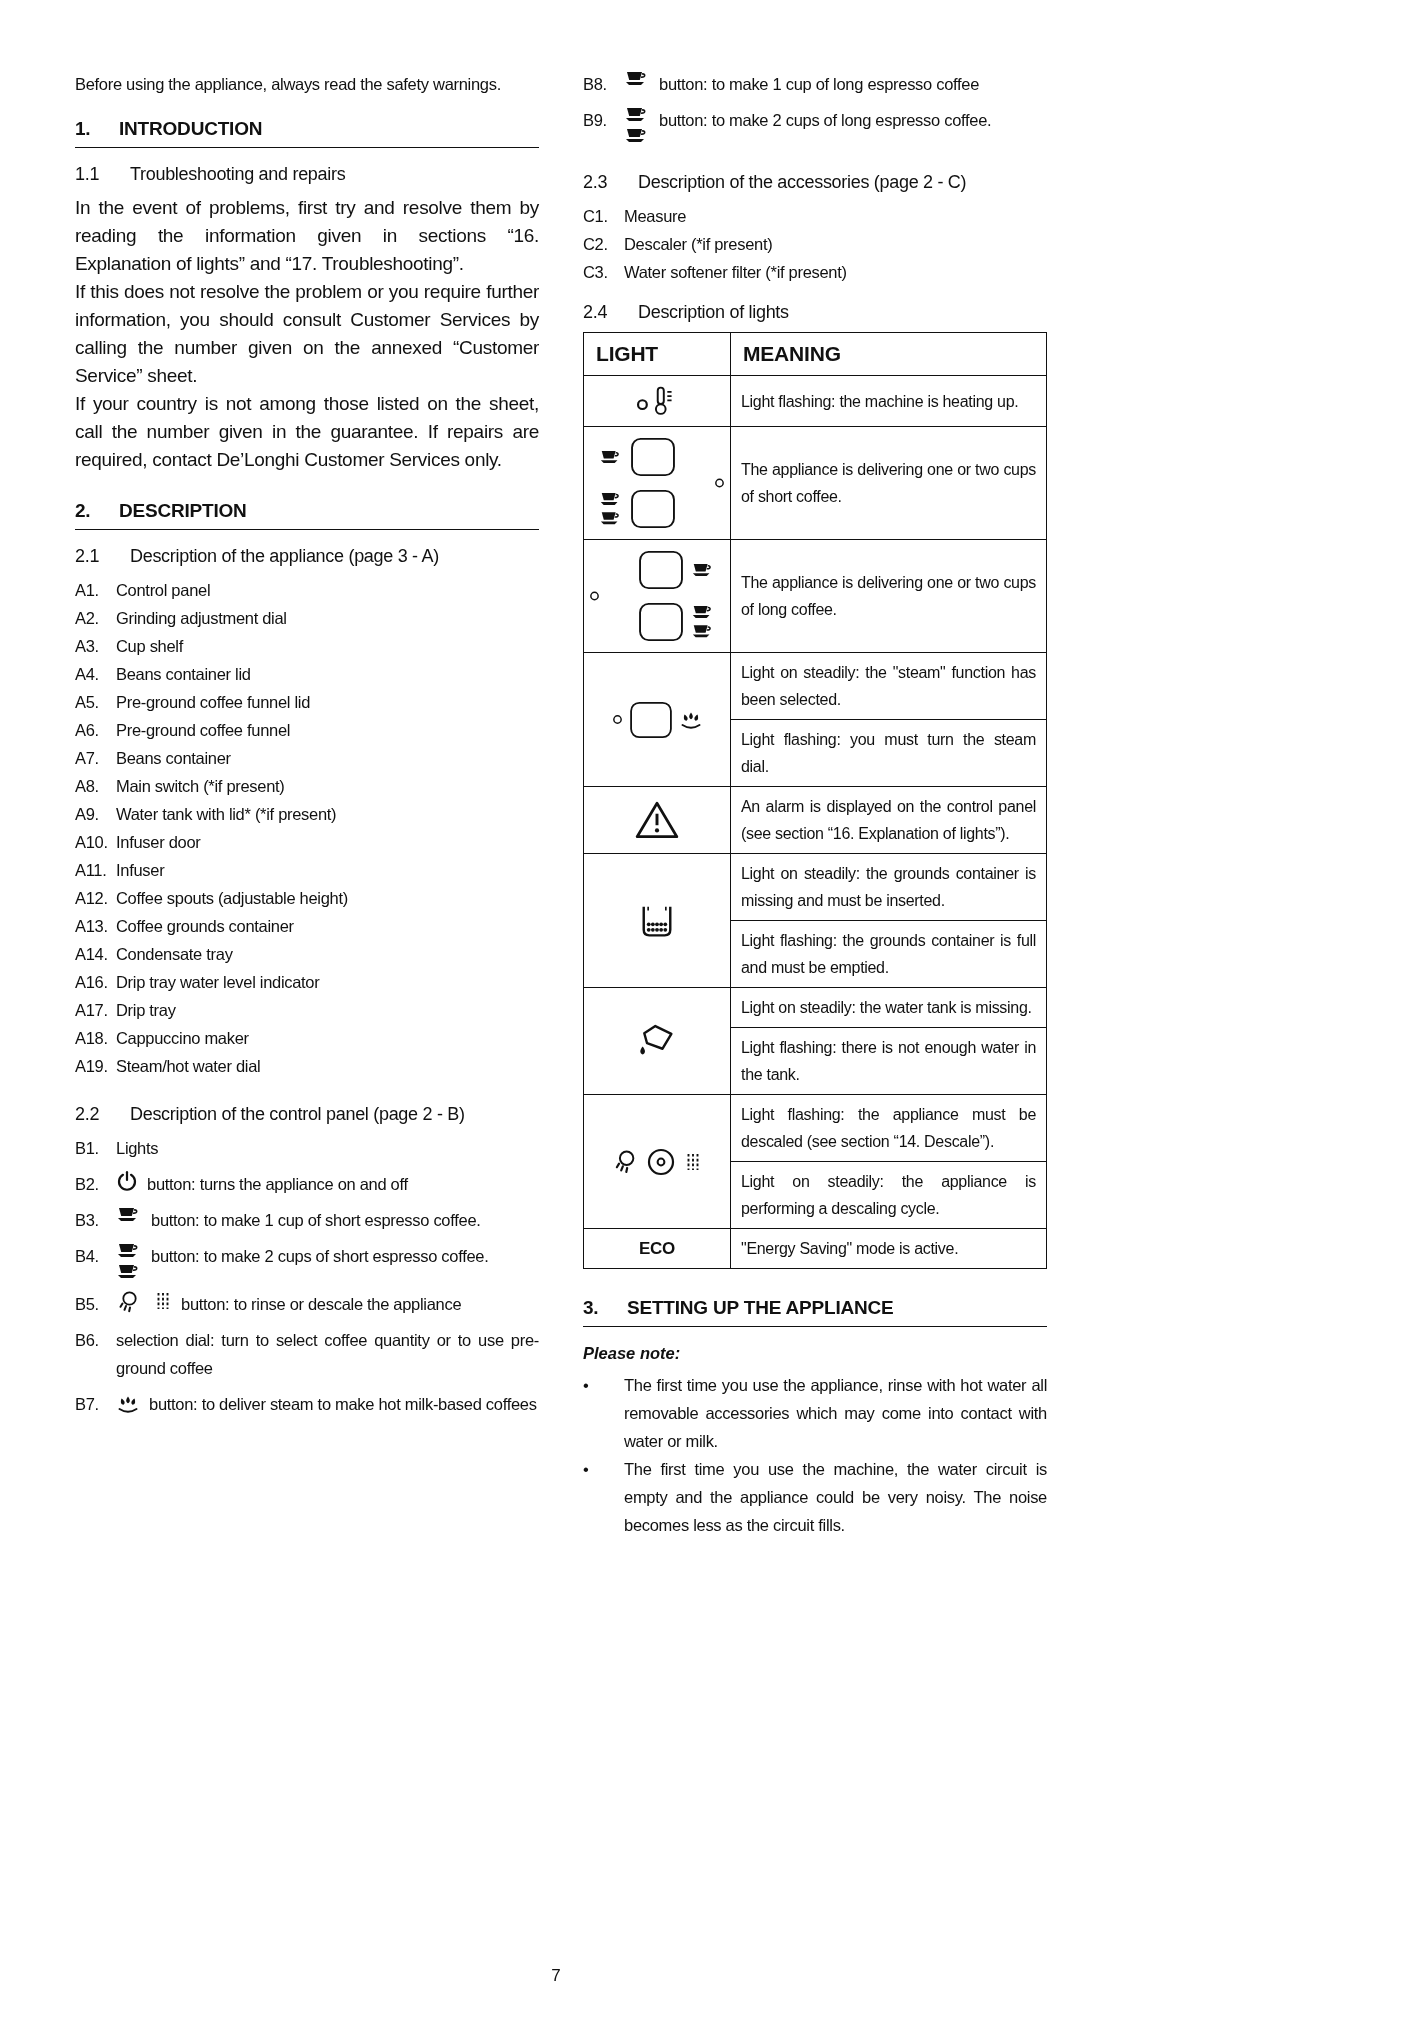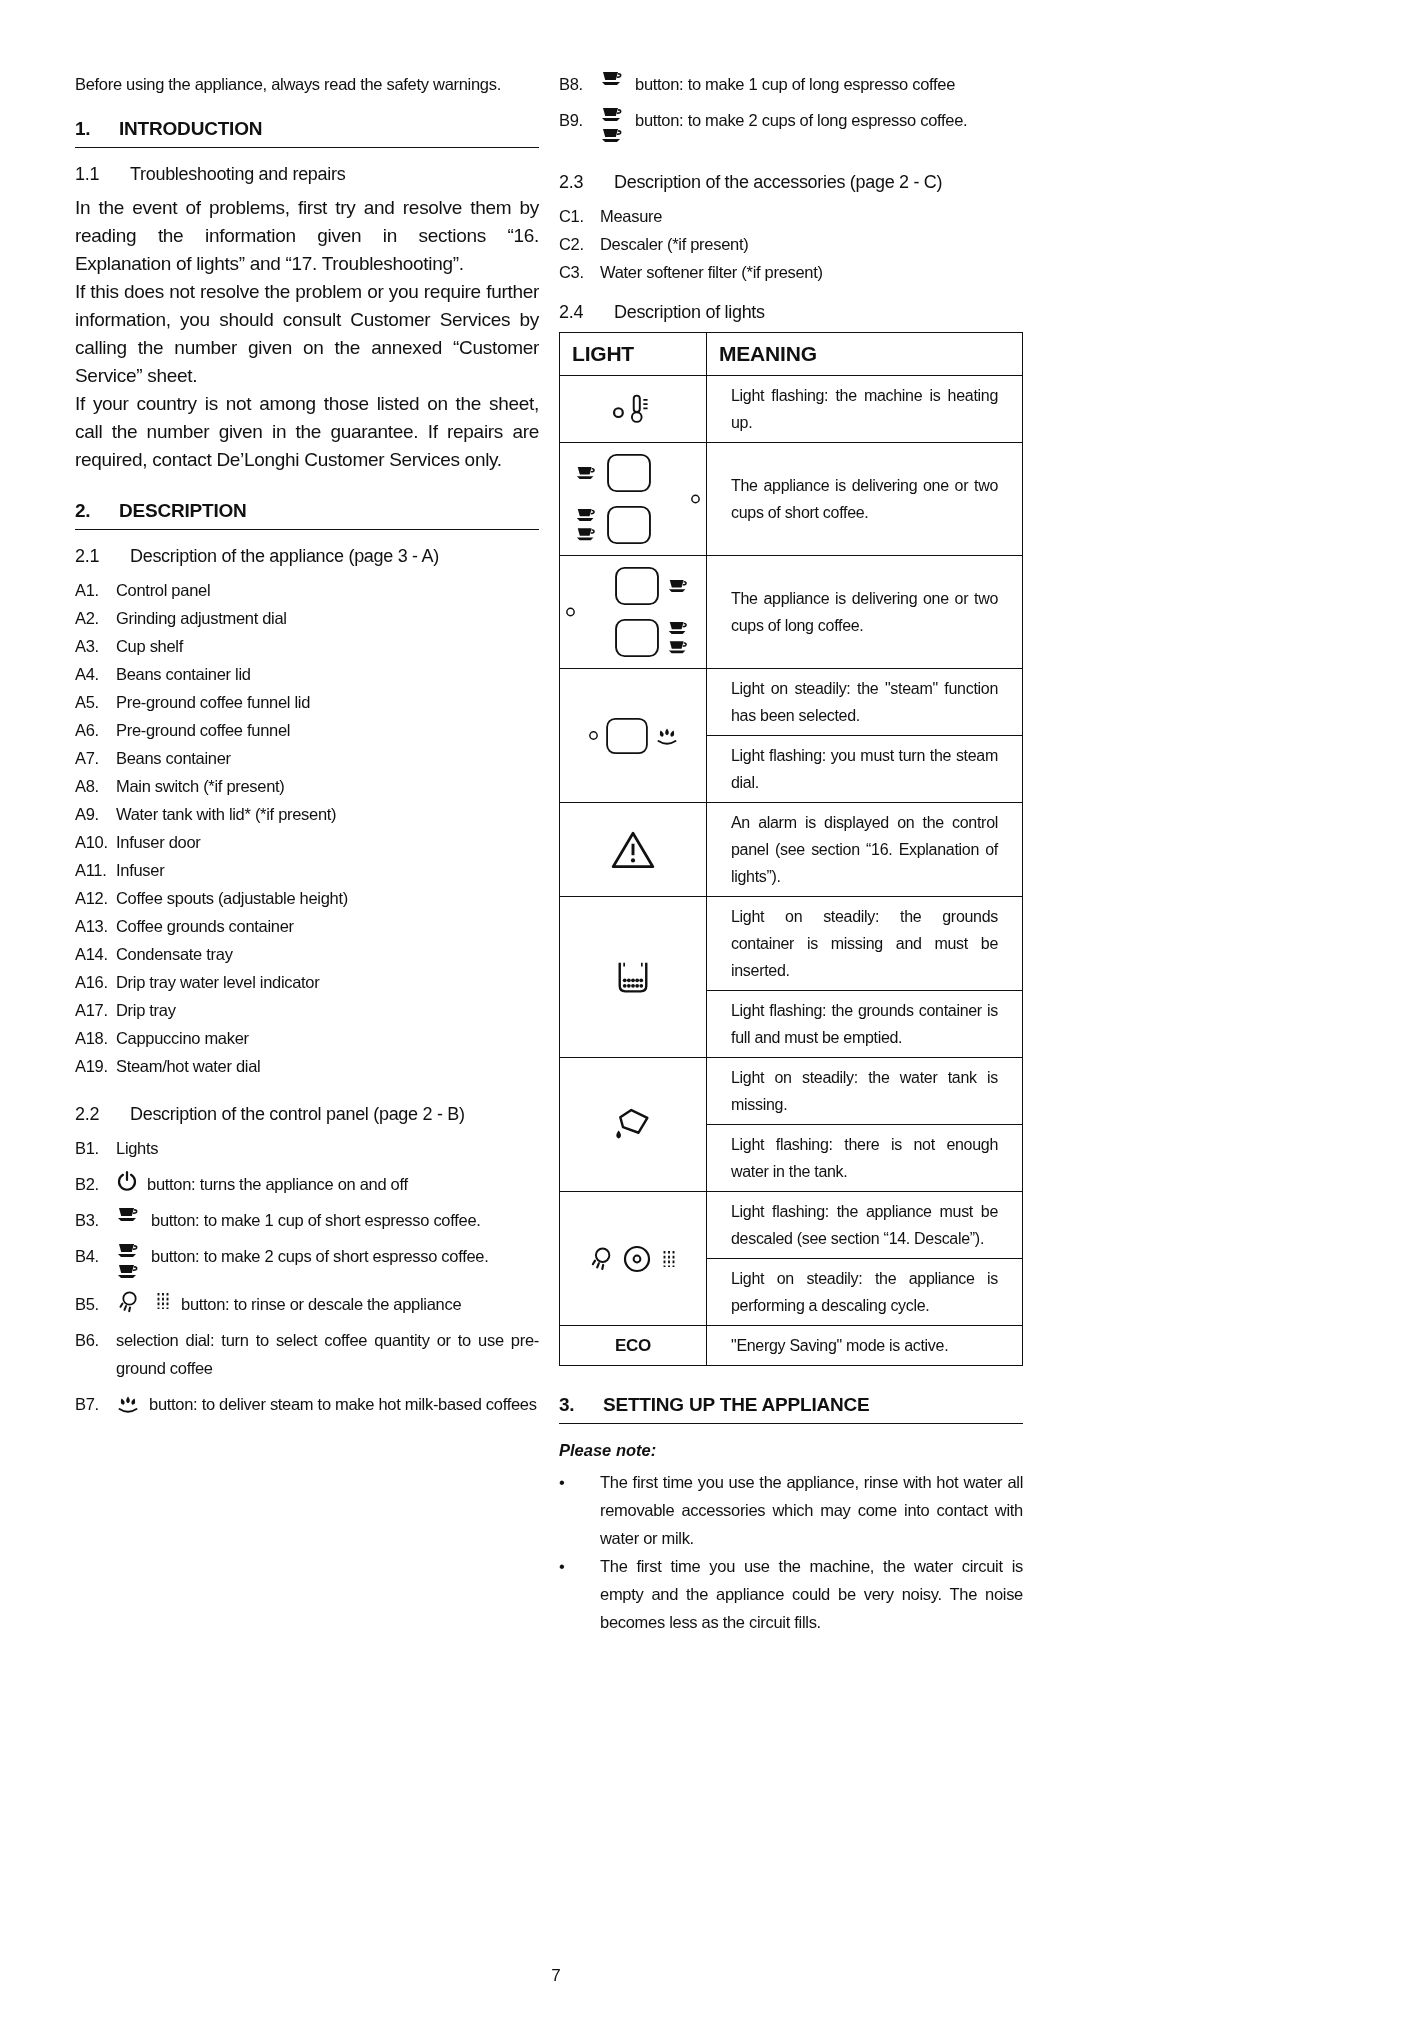--- a/index.html
+++ b/index.html
@@ -1,20 +1,20 @@
 <!DOCTYPE html>
 <html><head>
 <meta charset="utf-8">
 <style>
   html,body{margin:0;padding:0}
   body{
     width:1428px;height:2028px;background:#ffffff;color:#111;
     font-family:"Liberation Sans", sans-serif;position:relative;overflow:hidden;
   }
-  .content{position:absolute;left:75px;top:70px;width:962px;display:flex;gap:20px}
+  .content{position:absolute;left:75px;top:70px;width:962px;display:flex;gap:44px}
   .col{width:464px;flex:0 0 464px}
 
   .intro{font-size:16.5px;line-height:28px;letter-spacing:-0.3px;margin:0 0 20px;text-align:justify}
 
   .h1{display:flex;align-items:baseline;font-weight:bold;font-size:19px;letter-spacing:-0.2px;
       border-bottom:1.6px solid #111;padding-bottom:7px;margin:18px 0 12px}
   .h1 .hnum{width:44px;flex:none}
   .h2{display:flex;align-items:baseline;font-weight:normal;font-size:18px;letter-spacing:-0.3px;margin:16px 0 9px}
   .h2 .hnum{width:55px;flex:none}
 
@@ -29,21 +29,21 @@
   .bli.top{align-items:flex-start}
   .icw{display:flex;align-items:center;justify-content:center;margin-right:9px;flex:none}
   .icw.line{height:28px}
   .ic{display:block}
 
   
   table.lights{border-collapse:collapse;width:100%;margin:4px 0 0}
   .lights th,.lights td{border:1.6px solid #111}
   .lights th{font-size:21px;font-weight:bold;text-align:left;padding:9px 12px;letter-spacing:-0.2px}
   .lights th.hl{width:122px}
-  .lights td.meaning{font-size:16px;line-height:27px;letter-spacing:-0.3px;padding:6px 24px;
+  .lights td.meaning{font-size:16px;line-height:27px;letter-spacing:-0.3px;padding:6px 10px;
                      text-align:justify;vertical-align:middle}
   .lights td.light{width:122px;text-align:center;vertical-align:middle;padding:8px 5px}
   .lrow{display:flex;align-items:center;justify-content:center;gap:9px}
   .lrel{position:relative;padding:2px 0}
   .lstack{display:flex;flex-direction:column;gap:12px;align-items:flex-start;width:86%;margin:0 auto}
   .lstack.right{align-items:flex-end}
   .lstack .lrow{justify-content:flex-start;gap:7px}
   .dotR{position:absolute;right:0;top:50%;transform:translateY(-50%)}
   .dotL{position:absolute;left:0;top:50%;transform:translateY(-50%)}
   .eco{font-weight:bold;font-size:17px;letter-spacing:-0.2px}

